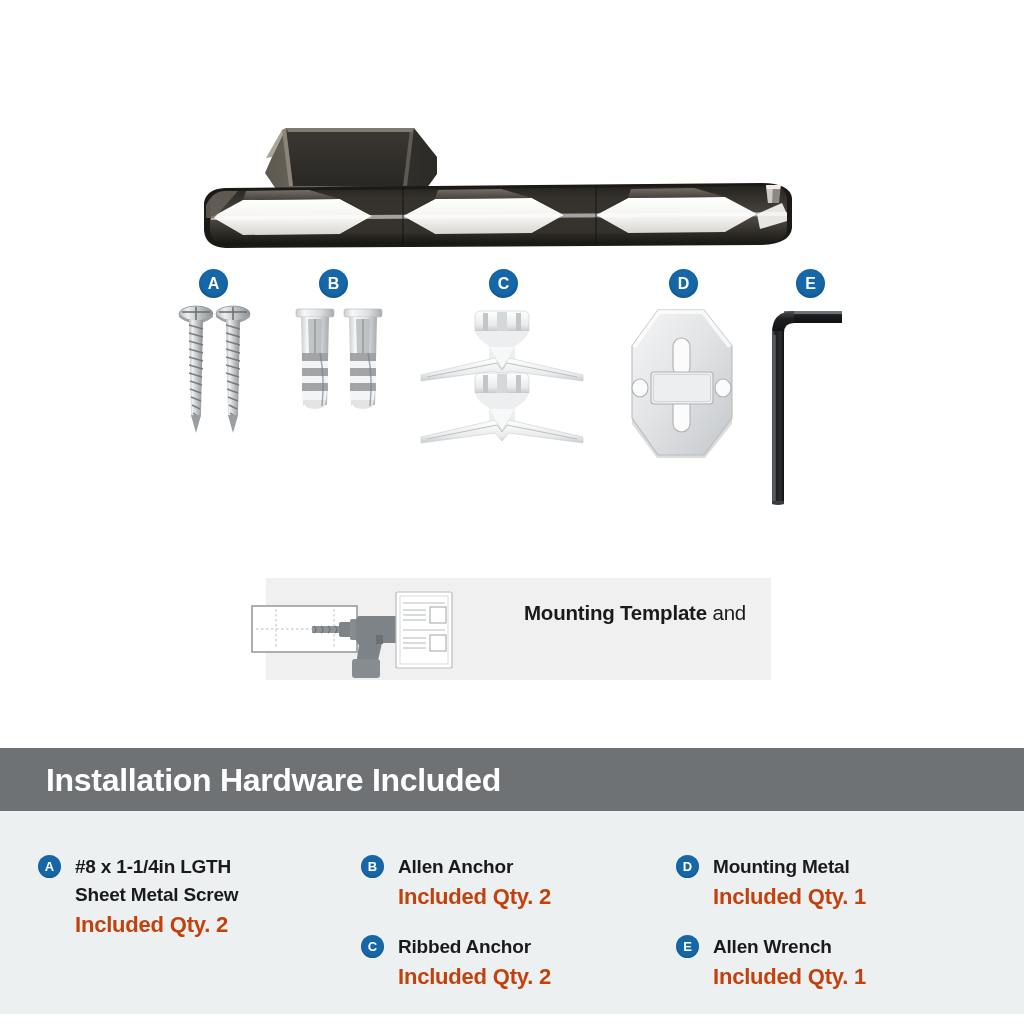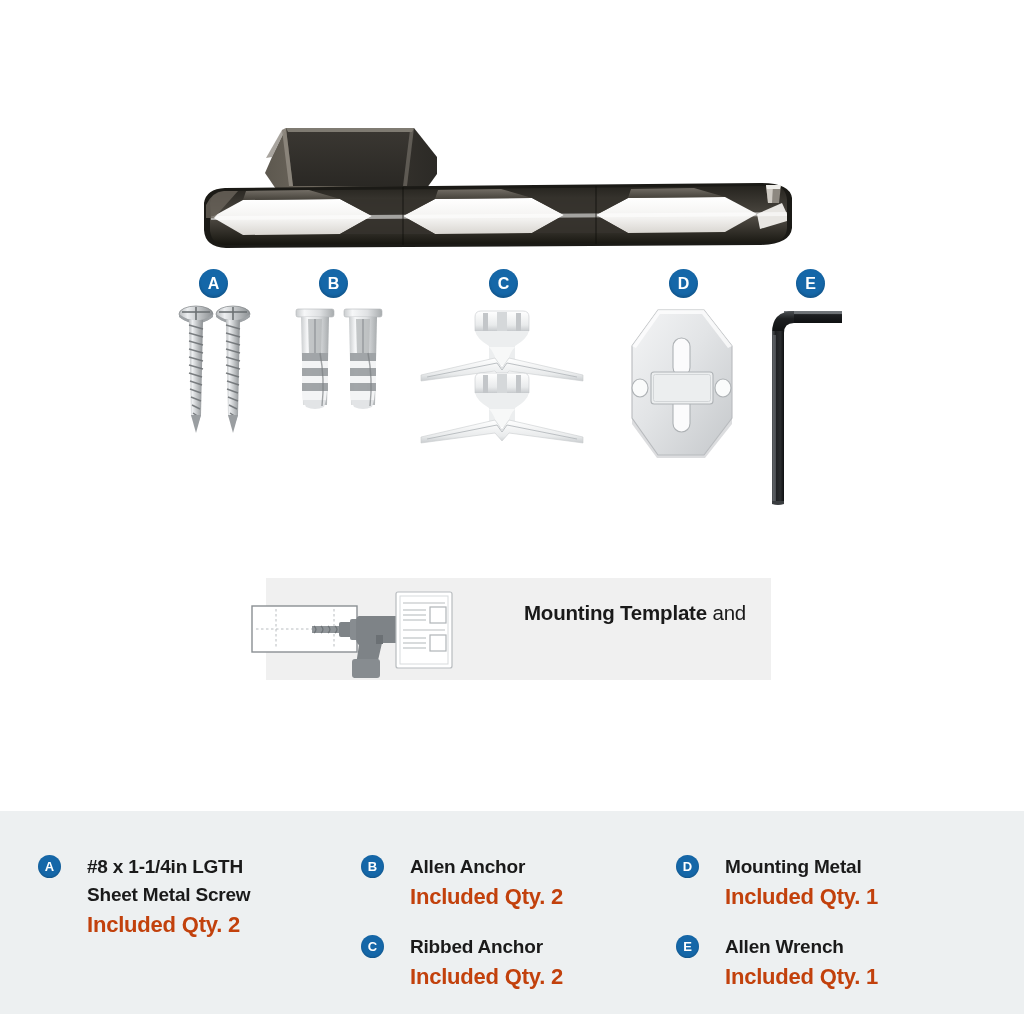--- a/index.html
+++ b/index.html
@@ -61,21 +61,21 @@
   .legend-item{position:absolute;display:flex;align-items:flex-start;}
   .legend-badge{
     flex:0 0 auto;
     width:23px;height:23px;border-radius:50%;
     background:#1567a8;color:#fff;
     font-size:13px;font-weight:bold;
     display:flex;align-items:center;justify-content:center;
     line-height:1;margin-top:2px;
     box-shadow:inset 0 -1px 2px rgba(0,0,0,.2);
   }
-  .legend-txt{margin-left:26px;}
+  .legend-txt{margin-left:14px;}
   .legend-name{
     font-size:19px;color:#1a1a1a;font-weight:bold;line-height:1.48;
     white-space:nowrap;letter-spacing:-0.2px;
   }
   .legend-qty{
     font-size:22px;color:#c2410c;font-weight:bold;line-height:1.48;
     white-space:nowrap;letter-spacing:-0.2px;
   }
 </style>
 </head>
@@ -434,20 +434,23 @@
       </g>
     </svg>
   </div>
 
   <div class="mt-text">
     <div>
       <b>Mounting Template</b><span> and</span>
     </div>
   </div>
 
+  <div class="hw-header">
+    <div class="t">Installation Hardware Included</div>
+  </div>
 
   <div class="legend-panel">
 
     <div class="legend-col" style="left:38px;top:0;">
       <div class="legend-item" style="left:0;top:42px;">
         <div class="legend-badge">A</div>
         <div class="legend-txt">
           <div class="legend-name">#8 x 1-1/4in LGTH</div>
           <div class="legend-name">Sheet Metal Screw</div>
           <div class="legend-qty">Included Qty. 2</div>

